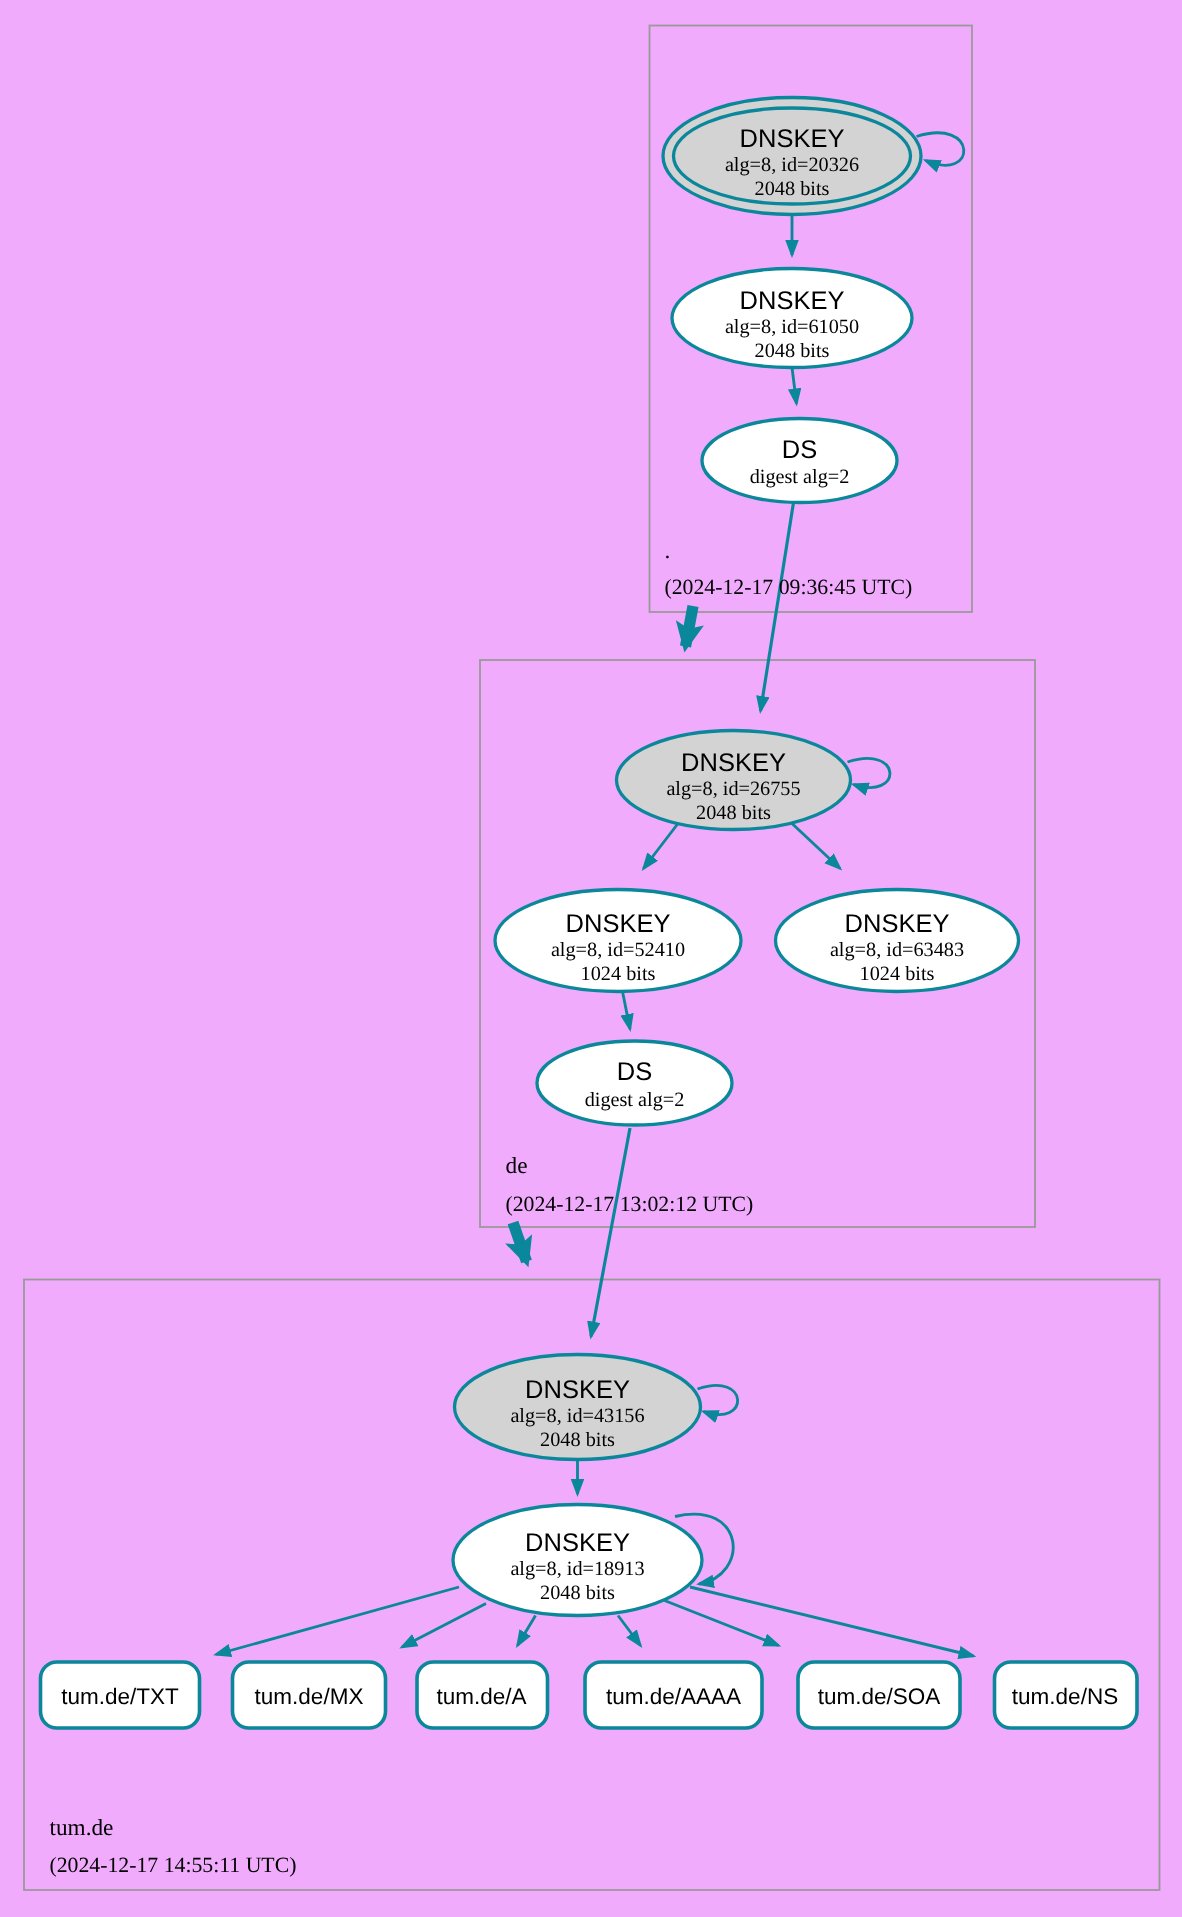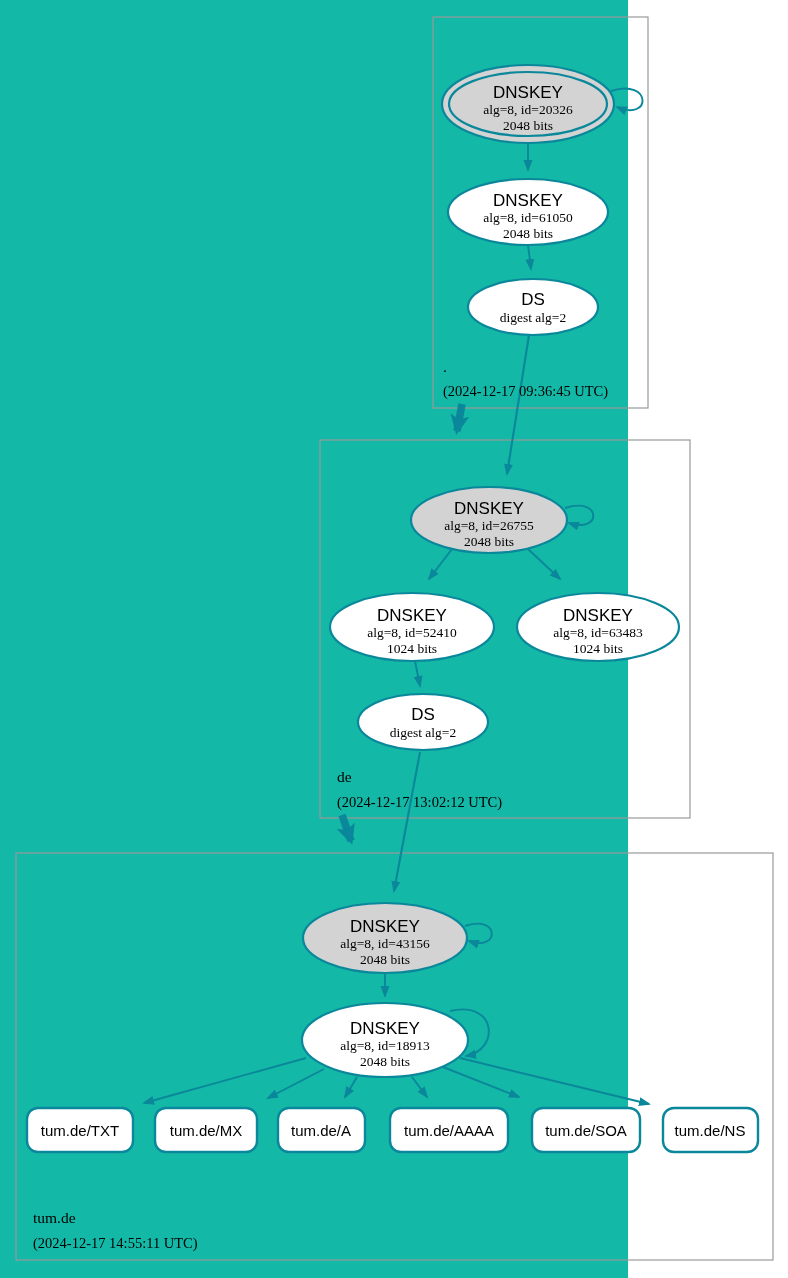--- a/index.html
+++ b/index.html
@@ -1,16 +1,16 @@
 <!DOCTYPE html>
 <html><head>
 <meta charset="utf-8">
 <style>
   html,body{margin:0;padding:0;background:#ffffff;}
-  .page{width:628px;height:1278px;position:relative;background:#14b8a6;}
+  .page{width:788px;height:1278px;position:relative;background:#f0abfc;}
   svg{display:block;}
   .cluster{fill:none;stroke:#999999;stroke-width:1.2;}
   .edge{stroke:#0a879a;stroke-width:1.9;fill:none;}
   .edge-x{stroke:#0a879a;stroke-width:2.1;fill:none;}
   .edge-thick{stroke:#0a879a;stroke-width:7.5;fill:none;}
   .node-ell{fill:#ffffff;stroke:#0a879a;stroke-width:2.2;}
   .node-ksk{fill:#d3d3d3;stroke:#0a879a;stroke-width:2.2;}
   .node-ring{fill:none;stroke:#0a879a;stroke-width:2.2;}
   .leaf{fill:#ffffff;stroke:#0a879a;stroke-width:2.4;rx:11;}
   .t-title{font-family:"Liberation Sans",sans-serif;font-size:17px;fill:#000;text-anchor:middle;}

